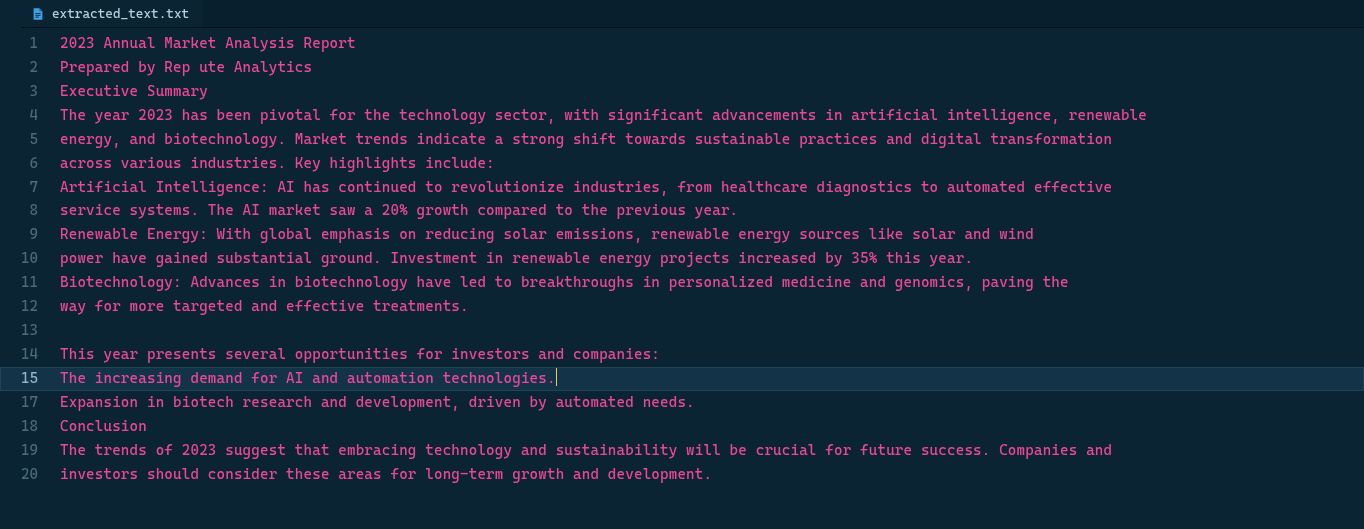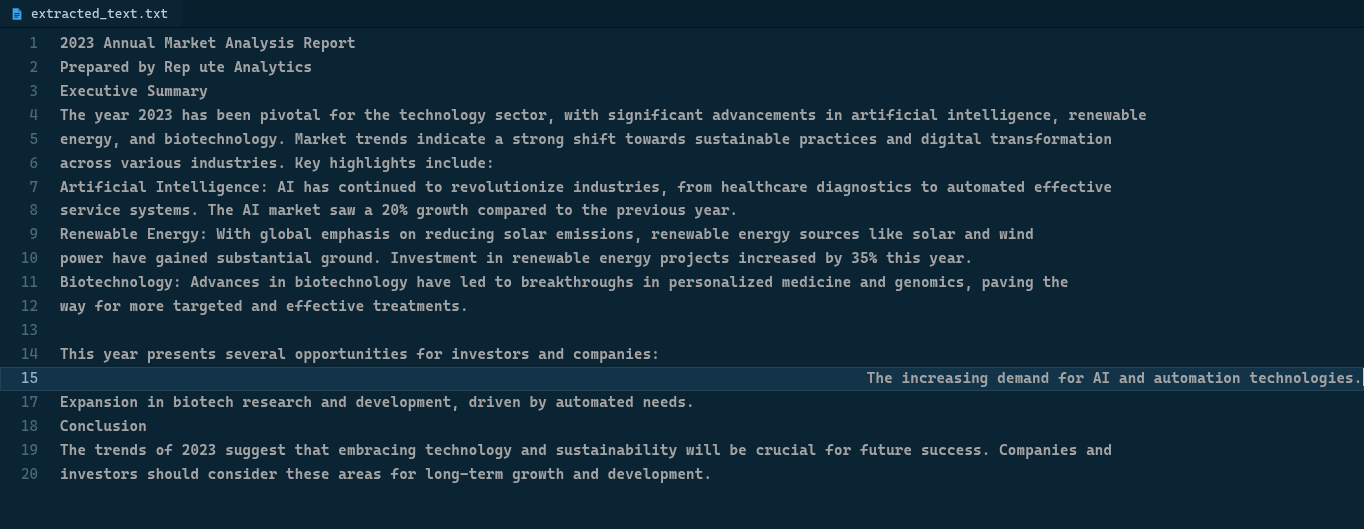--- a/index.html
+++ b/index.html
@@ -10,20 +10,21 @@
   line-height: 1.65;
   color: #d0e5f0;
   overflow-x: auto;
   white-space: nowrap;
 }
 .tab-bar {
   display: flex;
   background: #08202e;
   height: 28px;
   border-bottom: 1px solid rgba(0,0,0,0.4);
+  margin-left: 21px;
 }
 .tab {
   display: flex;
   align-items: center;
   padding: 0 14px 0 10px;
   background: #0b2434;
   font-size: 13px;
   color: #b8d0dc;
   gap: 7px;
   min-width: 160px;
@@ -34,37 +35,36 @@
 .editor {
   padding-top: 4px;
 }
 .line {
   display: flex;
   align-items: flex-start;
 }
 .line-current {
   background: #133448;
   box-shadow: inset 0 0 0 1px rgba(60,100,130,0.35);
-  justify-content: space-between;
 }
 .gutter {
   width: 60px;
   text-align: right;
   padding-right: 22px;
   color: #4b6a7d;
   font-weight: 500;
   flex-shrink: 0;
   user-select: none;
 }
 .line-current .gutter {
   color: #8fb5c9;
 }
 .code {
-  color: #a3a3a3;
-  font-weight: 700;
+  color: #ec4899;
+  font-weight: 400;
   letter-spacing: 0.2px;
   white-space: pre;
 }
 .cursor {
   display: inline-block;
   width: 1.5px;
   height: 18px;
   background: #e6c96a;
   vertical-align: -3px;
   margin-left: 0px;

